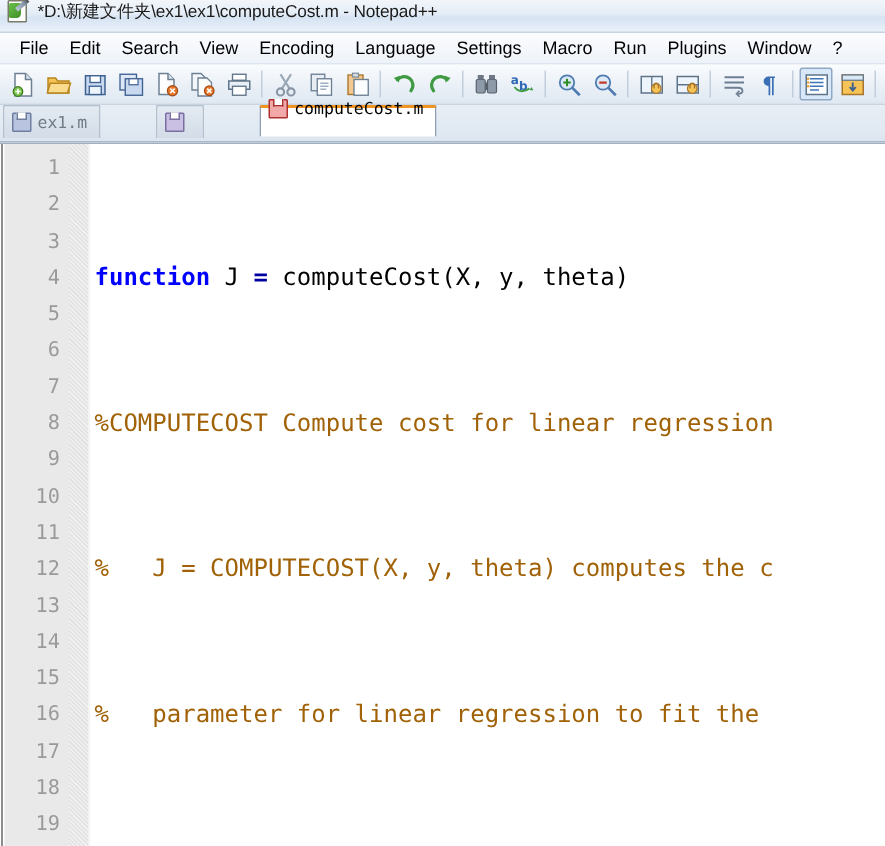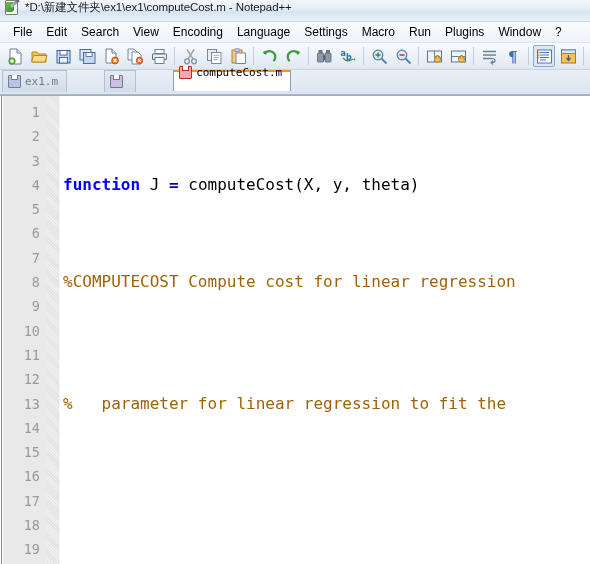--- a/index.html
+++ b/index.html
@@ -500,20 +500,21 @@
     </div>
 
     <div class="foldmargin"></div>
 
     <div class="code">
       
       <div class="ln"><span class="kw">function</span> J <span class="op">=</span> computeCost(X, y, theta)</div>
       
       <div class="ln cmt">%COMPUTECOST Compute cost for linear regression</div>
       
+      <div class="ln cmt">%   J = COMPUTECOST(X, y, theta) computes the c</div>
       
       <div class="ln cmt">%   parameter for linear regression to fit the</div>
       
       <div class="ln"> </div>
       
       
       
       
       
       

